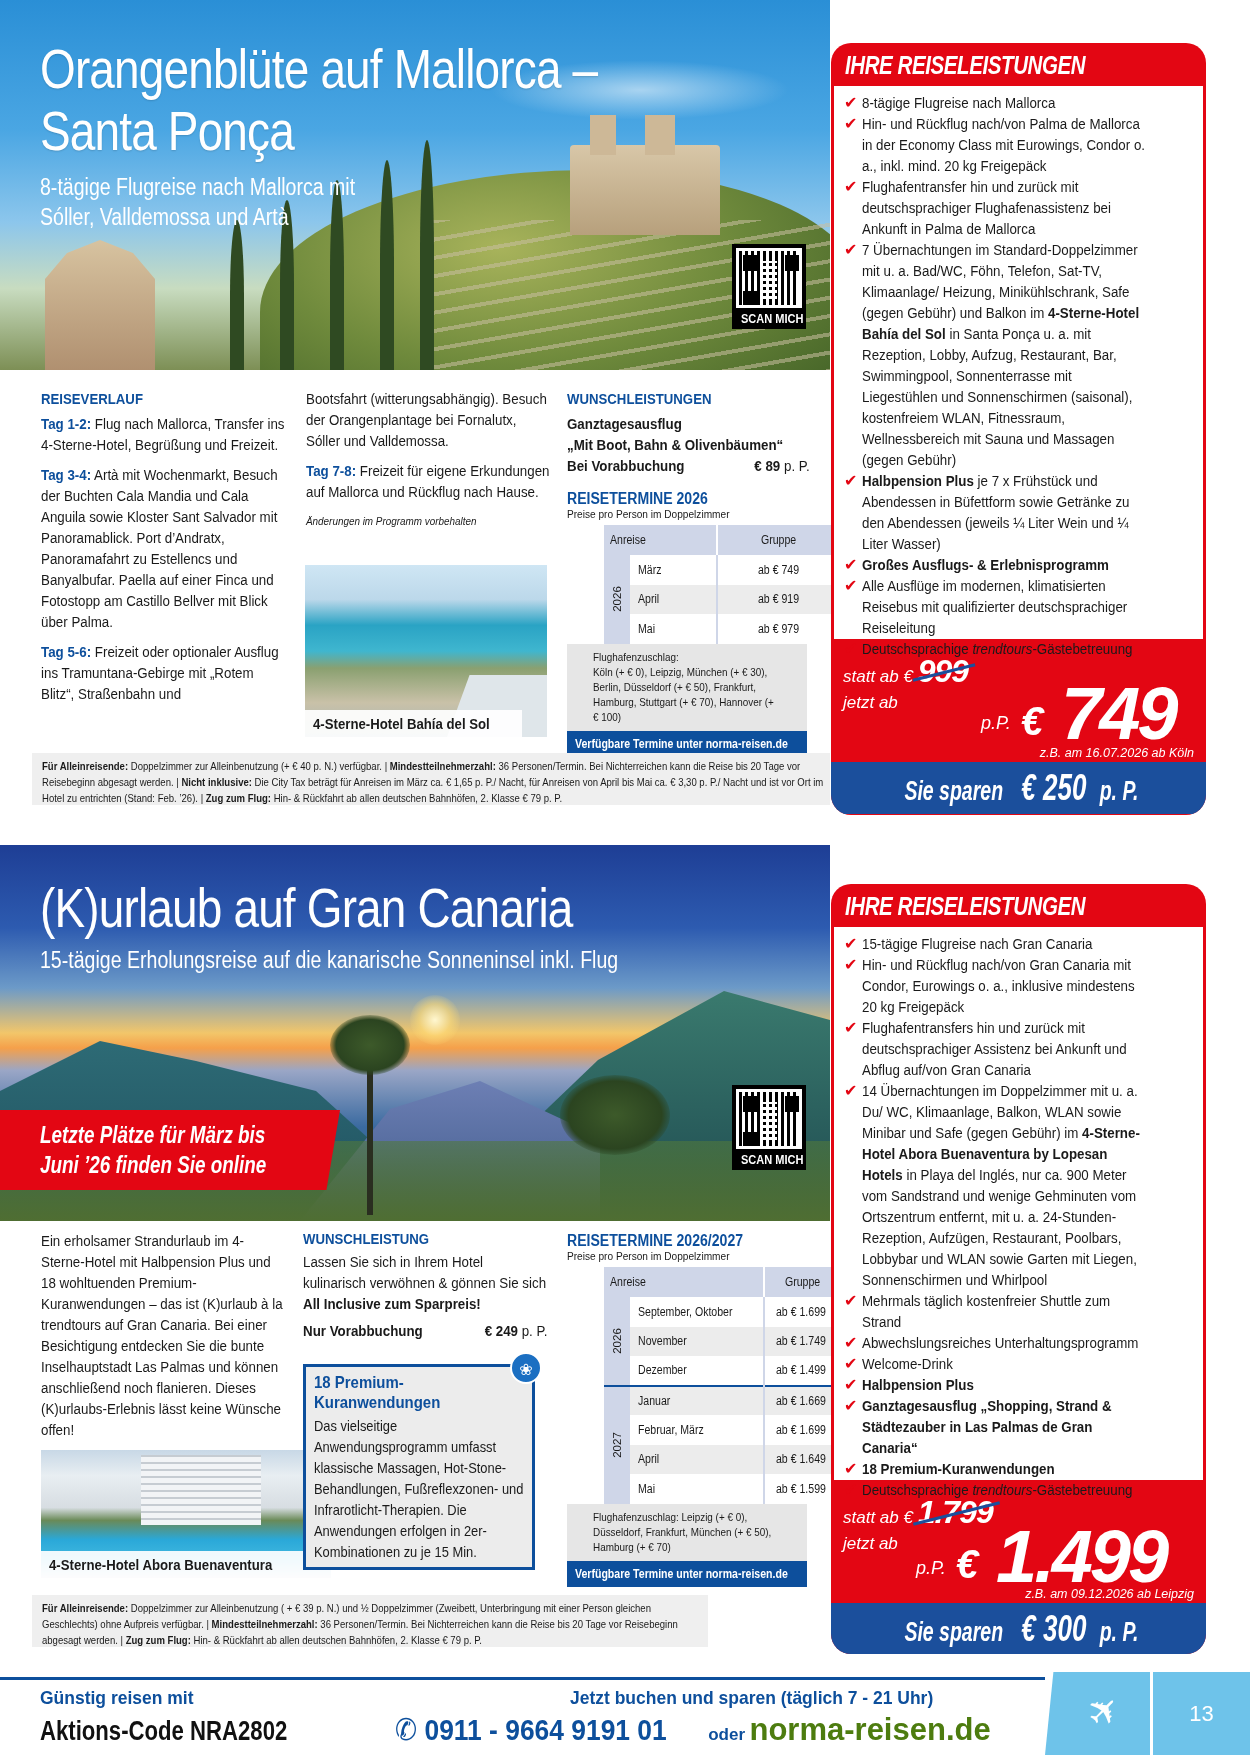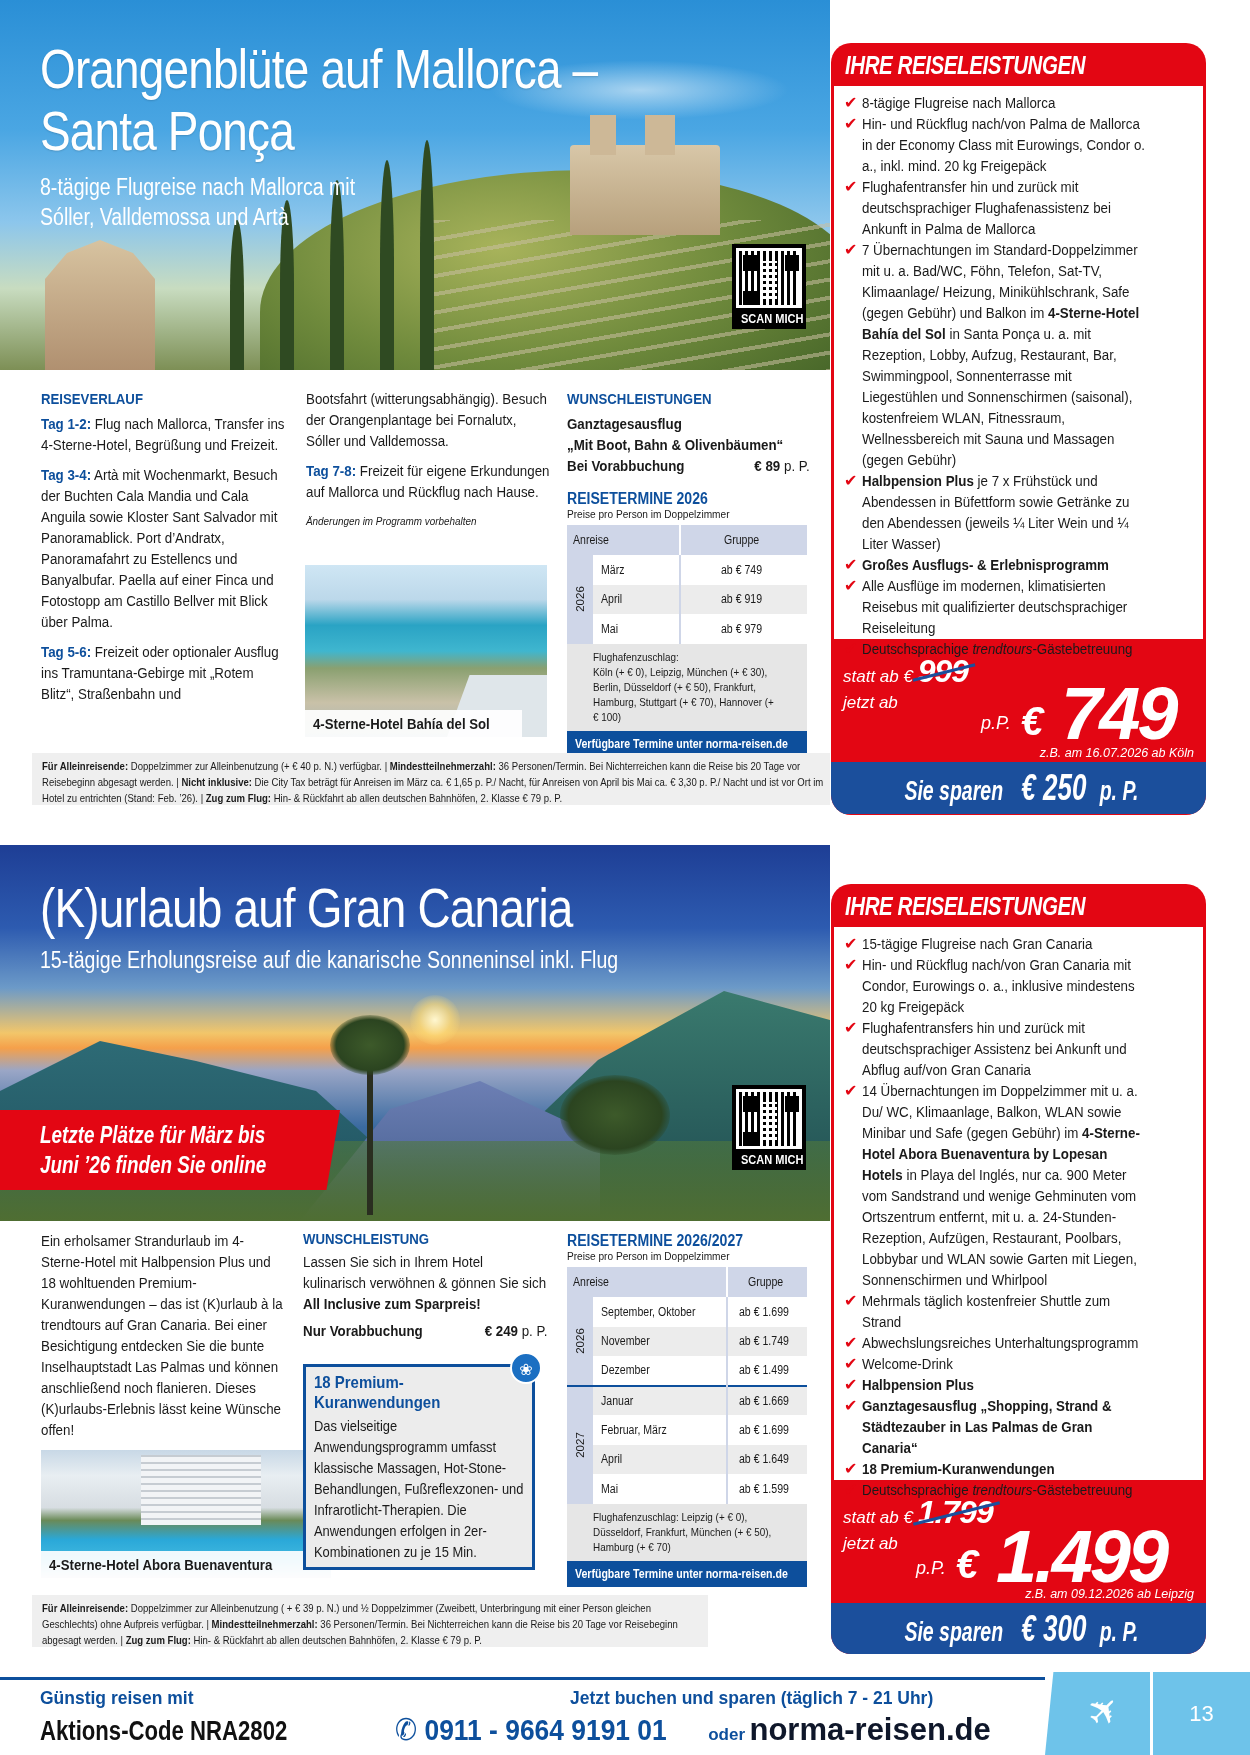--- a/index.html
+++ b/index.html
@@ -41,21 +41,21 @@
   .tag { color: #0d4f9c; font-weight: 700; }
   .para { margin-bottom: 9px; }
 
   
   .photo { position: absolute; overflow: hidden; }
   .caption { position: absolute; left: 0; bottom: 0; background: rgba(255,255,255,0.92); font-weight: 700; font-size: 15px; padding: 5px 8px; white-space: nowrap; }
   .caption span { display: inline-block; transform: scaleX(0.88); transform-origin: left center; }
 
   
   .tt { position: absolute; }
-  .tt table { border-collapse: collapse; width: 100%; font-size: 12px; }
+  .tt table { border-collapse: collapse; width: 100%; font-size: 12px; margin-left: 37px; }
   .tt td { height: 29.5px; padding: 0 8px; }
   .tt .hdr td { background: #cfd6e8; height: 30px; }
   .tt .year { background: #cfd6e8; width: 24px; text-align: center; padding: 0; }
   .tt .year span { display: inline-block; transform: rotate(-90deg); font-size: 11.5px; }
   .tt .r-odd td.m, .tt .r-odd td.p { background: #fff; }
   .tt .r-even td.m, .tt .r-even td.p { background: #ececec; }
   .tt td.p { text-align: center; border-left: 2px solid #cfd6e8; }
   .tt .zuschlag { background: #e6e6e6; font-size: 11.5px; line-height: 15px; padding: 6px 26px; }
   .tt .cta { background: #0d4f9c; color: #fff; font-weight: 700; font-size: 12px; padding: 6px 8px; }
   .sq { display: inline-block; transform: scaleX(0.88); transform-origin: left center; white-space: nowrap; }
@@ -108,21 +108,21 @@
   .lotus { position: absolute; left: 510px; top: 1352px; width: 32px; height: 32px; border-radius: 50%; background: #1b6fc2; color: #fff; text-align: center; line-height: 32px; font-size: 16px; border: 2px solid #fff; }
 
   
   .foot-line { position: absolute; left: 0; top: 1677px; width: 1045px; height: 3px; background: #0d4f9c; }
   .foot-l1 { left: 40px; top: 1687px; color: #0d4f9c; font-weight: 700; font-size: 19px; transform: scaleX(0.92); transform-origin: left top; white-space: nowrap; }
   .foot-l2 { left: 40px; top: 1716px; color: #111; font-weight: 700; font-size: 27px; transform: scaleX(0.82); transform-origin: left top; white-space: nowrap; }
   .foot-r1 { left: 570px; top: 1687px; color: #0d4f9c; font-weight: 700; font-size: 19px; transform: scaleX(0.92); transform-origin: left top; white-space: nowrap; }
   .foot-r2 { left: 395px; top: 1712px; white-space: nowrap; }
   .foot-r2 .phone { color: #0d4f9c; font-weight: 700; font-size: 30px; display: inline-block; transform: scaleX(0.88); transform-origin: left center; }
   .foot-r2 .oder { color: #0d4f9c; font-weight: 700; font-size: 17px; }
-  .foot-r2 .web { color: #0f172a; font-weight: 700; font-size: 31px; }
+  .foot-r2 .web { color: #4d7c0f; font-weight: 700; font-size: 31px; }
   .plane-tab { position: absolute; left: 1045px; top: 1672px; width: 105px; height: 83px; background: #6ec3ea; clip-path: polygon(8% 0, 100% 0, 100% 100%, 0 100%); }
   .page-tab { position: absolute; left: 1153px; top: 1672px; width: 97px; height: 83px; background: #6ec3ea; color: #fff; font-size: 22px; text-align: center; line-height: 83px; }
   .plane-icon { position: absolute; left: 1088px; top: 1692px; color: #fff; font-size: 38px; transform: rotate(-45deg); line-height: 1; }
 </style>
 </head>
 <body>
 
 <div class="abs hero1">
   <div class="sky-cloud"></div>
   <div class="hill"></div>

